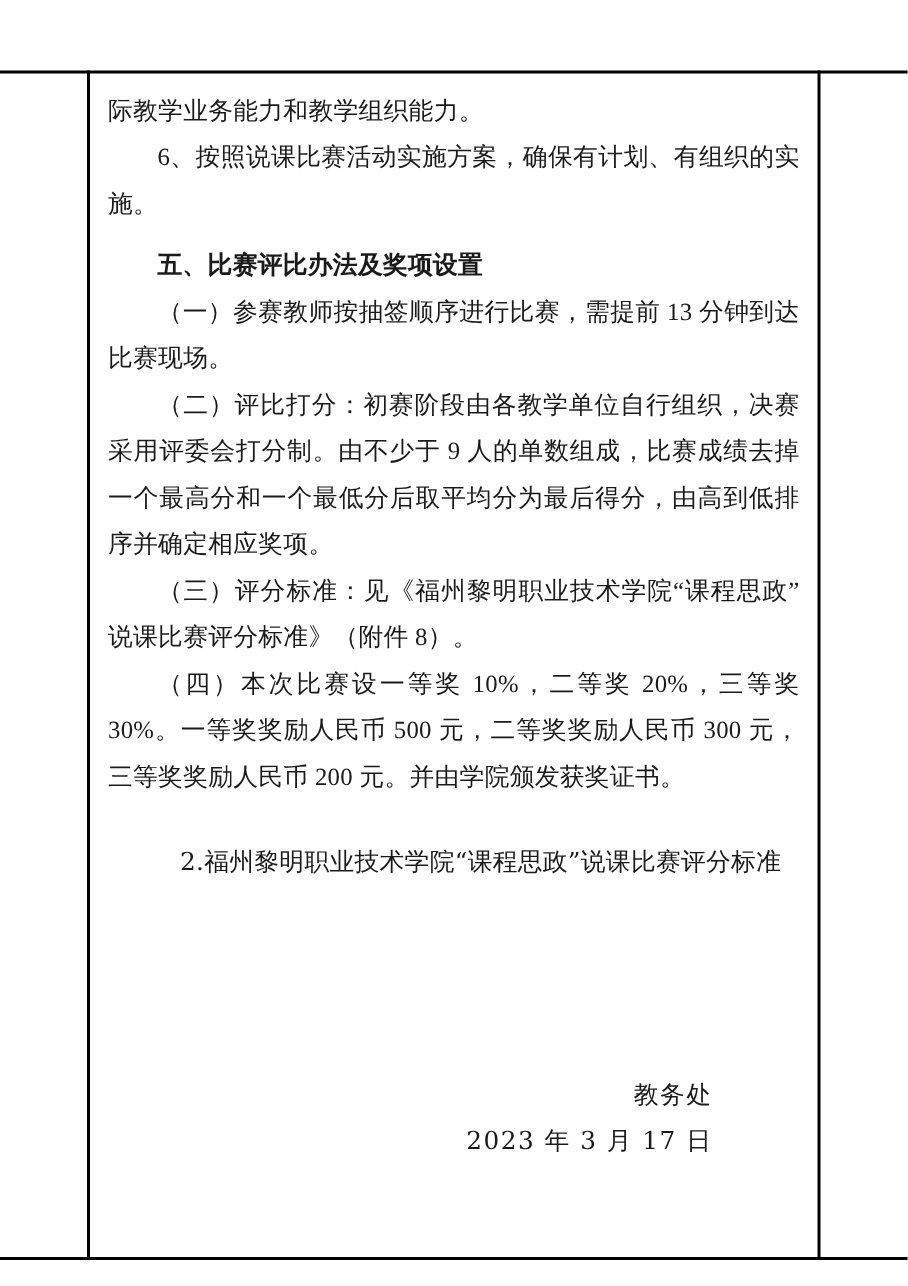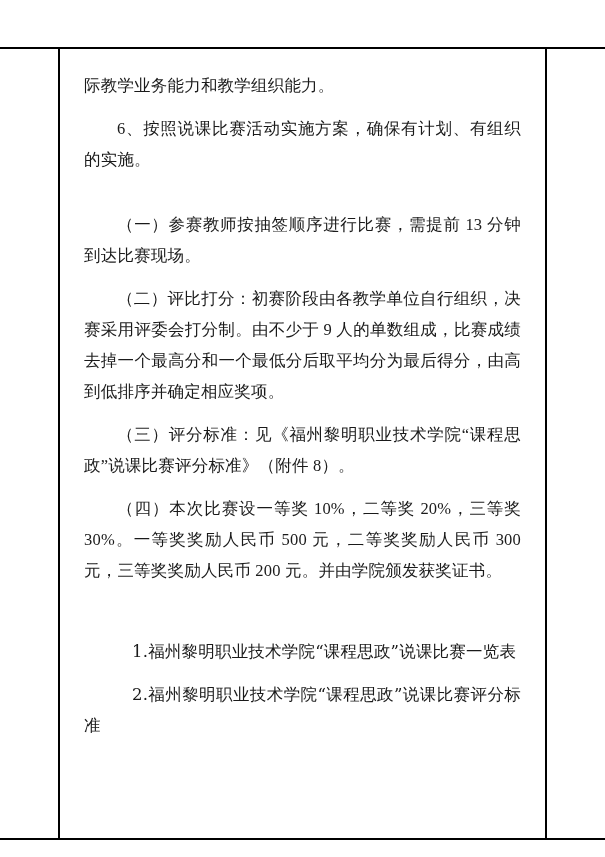--- a/index.html
+++ b/index.html
@@ -54,21 +54,21 @@
     background: #000;
   }
   .content {
     position: absolute;
     left: 72px;
     right: 72px;
     top: 58px;
     bottom: 30px;
   }
   p {
-    margin: 12px;
+    margin: 0;
     font-size: 16.5px;
     line-height: 31px;
     text-align: justify;
     text-justify: inter-ideograph;
     letter-spacing: 0.2px;
   }
   .indent2 {
     text-indent: 33px;
     font-family: Liberation Serif, serif;
   }
@@ -104,37 +104,38 @@
   <div class="page-border-right"></div>
 
   <div class="content">
 
     <p>际教学业务能力和教学组织能力。</p>
 
     <p class="indent2">6、按照说课比赛活动实施方案，确保有计划、有组织的实施。</p>
 
     <div class="spacer-sm"></div>
 
+    <p class="heading">五、比赛评比办法及奖项设置</p>
 
     <p class="indent2">（一）参赛教师按抽签顺序进行比赛，需提前 13 分钟到达比赛现场。</p>
 
     <p class="indent2">（二）评比打分：初赛阶段由各教学单位自行组织，决赛采用评委会打分制。由不少于 9 人的单数组成，比赛成绩去掉一个最高分和一个最低分后取平均分为最后得分，由高到低排序并确定相应奖项。</p>
 
     <p class="indent2">（三）评分标准：见《福州黎明职业技术学院“课程思政”说课比赛评分标准》（附件 8）。</p>
 
     <p class="indent2">（四）本次比赛设一等奖 10%，二等奖 20%，三等奖 30%。一等奖奖励人民币 500 元，二等奖奖励人民币 300 元，三等奖奖励人民币 200 元。并由学院颁发获奖证书。</p>
 
     <div class="spacer-md"></div>
 
     <div class="attach-block">
-      <p>1.福州黎明职业技术学院“课程思政”说课比赛一览表</p>
       <p>2.福州黎明职业技术学院“课程思政”说课比赛评分标准</p>
     </div>
 
     <div class="spacer-lg"></div>
     <div class="spacer-lg"></div>
 
     <div class="sign-block">
+      <p>教务处</p>
       <p>2023 年 3 月 17 日</p>
     </div>
 
   </div>
 </div>
 
 </body></html>

